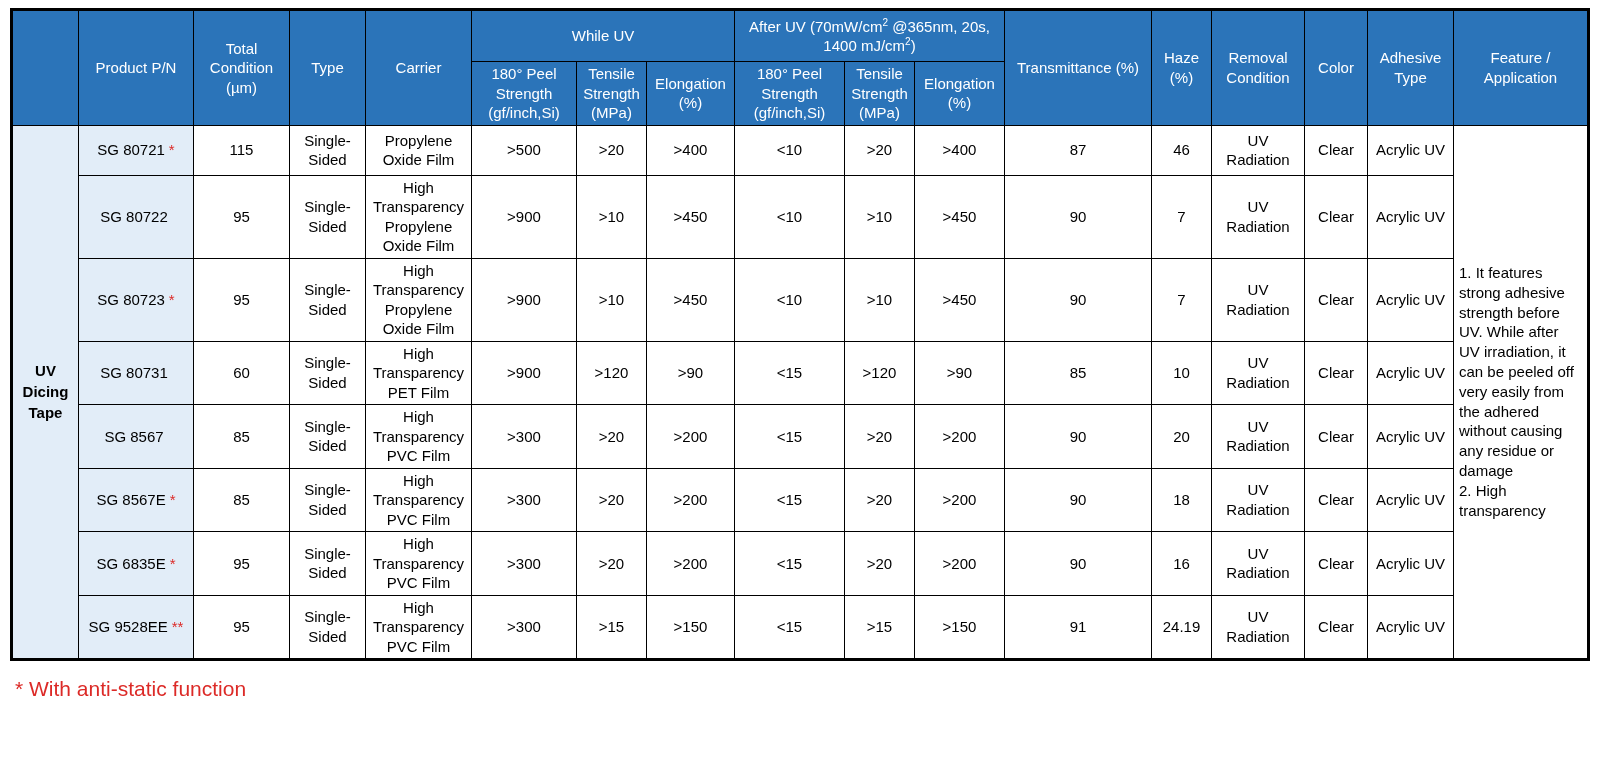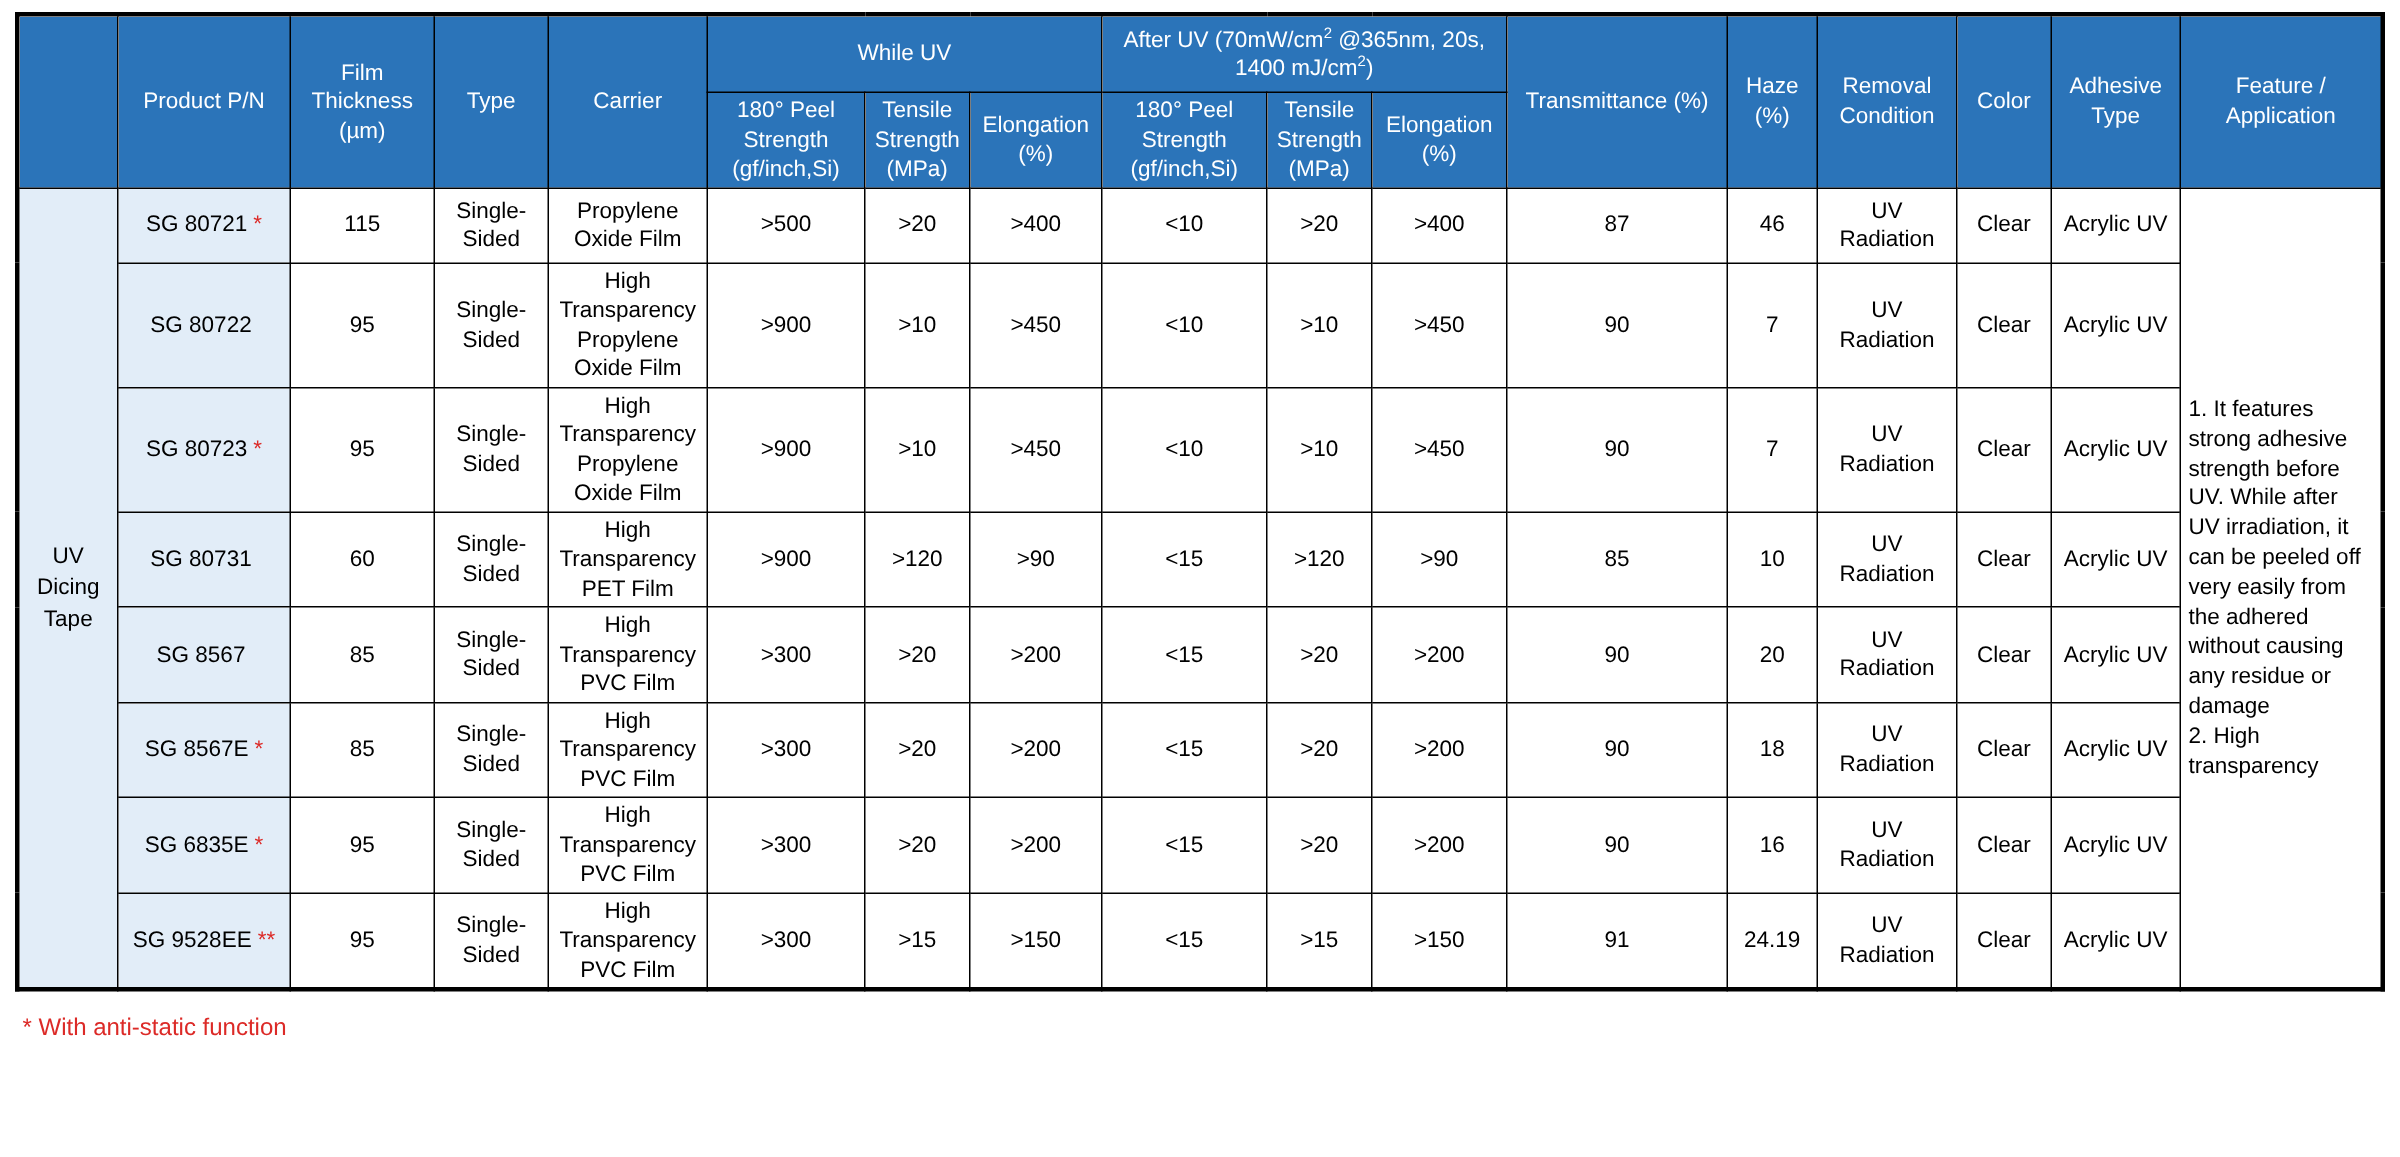--- a/index.html
+++ b/index.html
@@ -39,21 +39,21 @@
     font-weight:normal;
     white-space:pre-line;
   }
   tr.h-row1 th{height:52px;}
   tr.h-row2 th{height:58px;}
   thead sup{font-size:10px;line-height:0;}
   tbody td{background:#ffffff;}
   tbody td.pn-cell{background:var(--row-accent-bg);}
   tbody td.group-cell{
     background:var(--row-accent-bg);
-    font-weight:normal;
+    font-weight:bold;
     line-height:1.4;
   }
   tbody td.feature-cell{
     text-align:left;
     white-space:pre-line;
     padding:20px 5px;
     line-height:1.32;
   }
   .mark{color:var(--note-red);margin-left:4px;}
   tbody tr:nth-child(1){height:50px;}
@@ -61,21 +61,21 @@
   tbody tr:nth-child(3){height:80px;}
   tbody tr:nth-child(4){height:62px;}
   tbody tr:nth-child(5){height:60px;}
   tbody tr:nth-child(6){height:60px;}
   tbody tr:nth-child(7){height:60px;}
   tbody tr:nth-child(8){height:64px;}
   .notes{
     margin-top:14px;
     padding-left:5px;
     color:var(--note-red);
-    font-size:16px;
+    font-size:21px;
     line-height:1.36;
   }
 </style>
 </head>
 <body>
 
 <div class="page">
 
   <table class="spec">
     <colgroup>
@@ -94,21 +94,21 @@
       <col style="width:60px">
         <col style="width:93px">
         <col style="width:63px">
       <col style="width:86px">
         <col style="width:135px">
     </colgroup>
     <thead>
       <tr class="h-row1">
         <th rowspan="2"></th>
         <th rowspan="2">Product P/N</th>
-        <th rowspan="2">Film Thickness (µm)</th>
+        <th rowspan="2">Total Condition (µm)</th>
         <th rowspan="2">Type</th>
         <th rowspan="2">Carrier</th>
         <th colspan="3">While UV</th>
         <th colspan="3"><span>After UV (70mW/cm</span><sup>2</sup><span> @365nm, 20s, 1400 mJ/cm</span><sup>2</sup><span>)</span></th>
         <th rowspan="2">Transmittance (%)</th>
         <th rowspan="2">Haze (%)</th>
         <th rowspan="2">Removal Condition</th>
         <th rowspan="2">Color</th>
         <th rowspan="2">Adhesive Type</th>
         <th rowspan="2">Feature /

